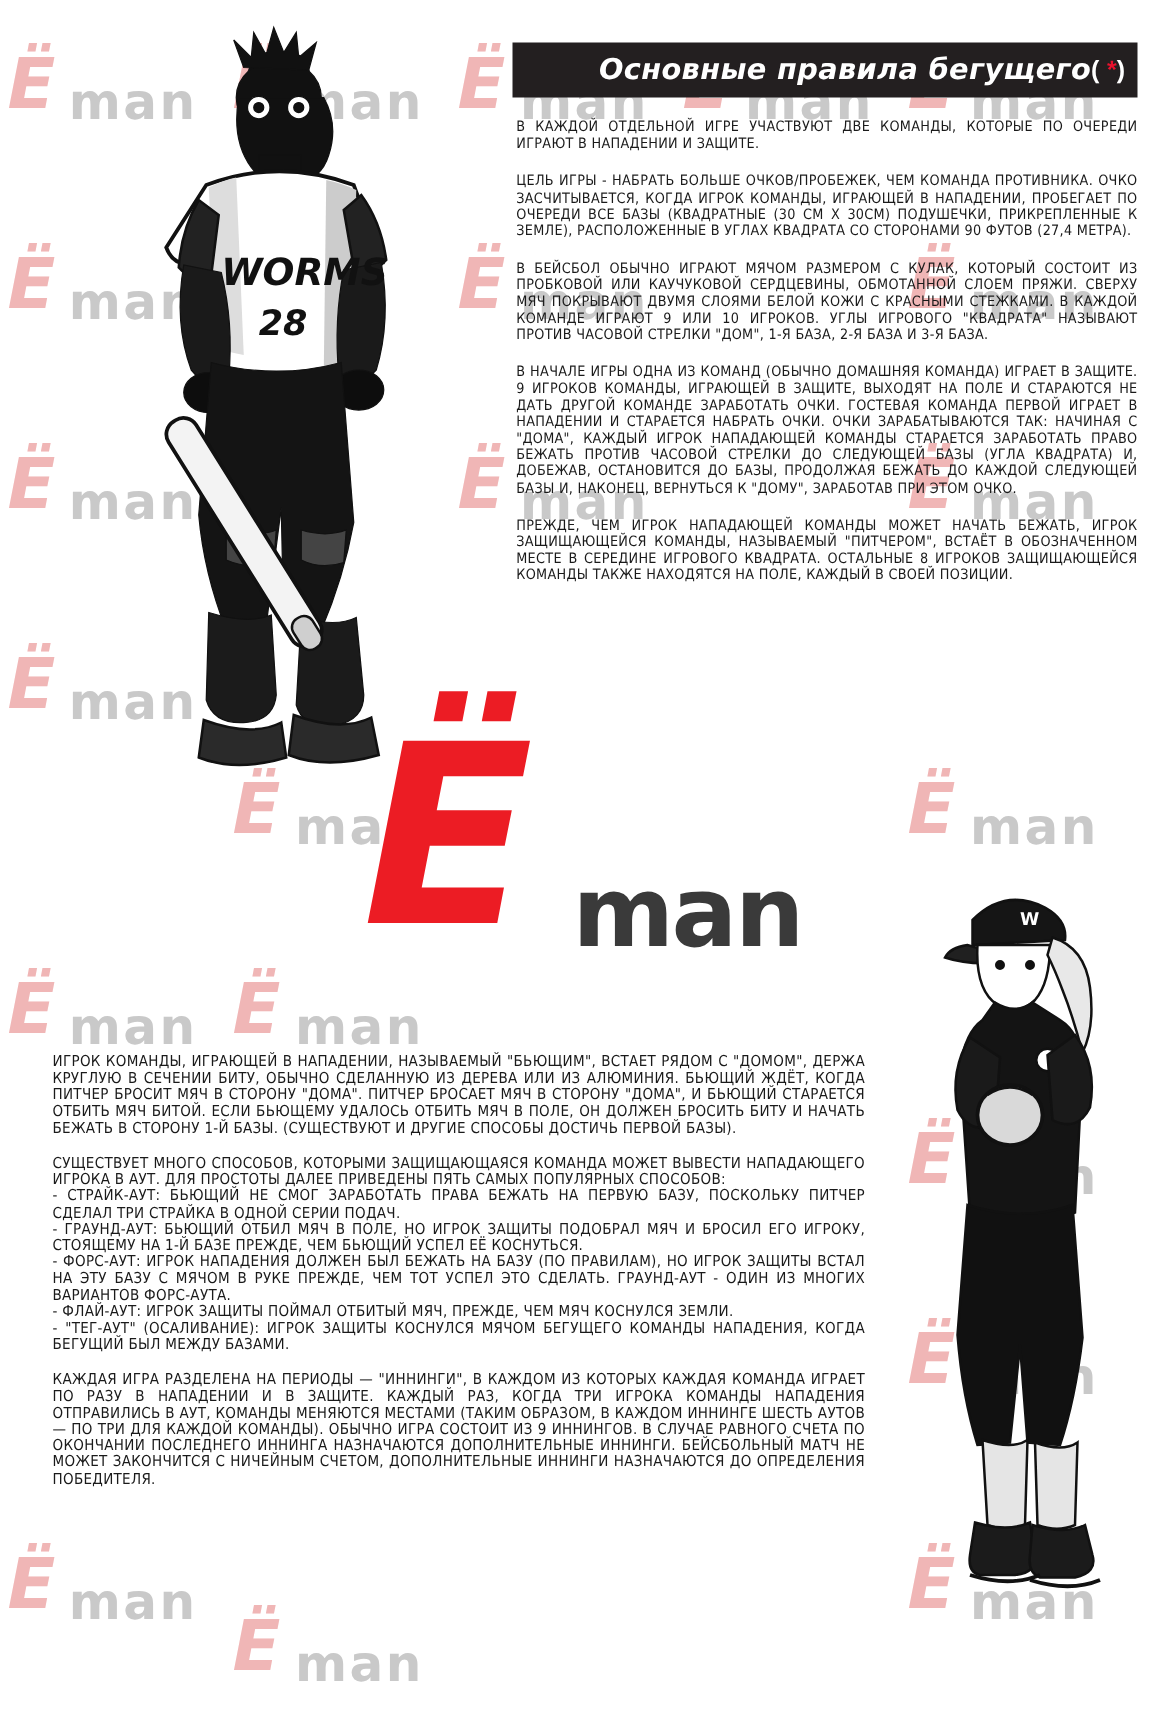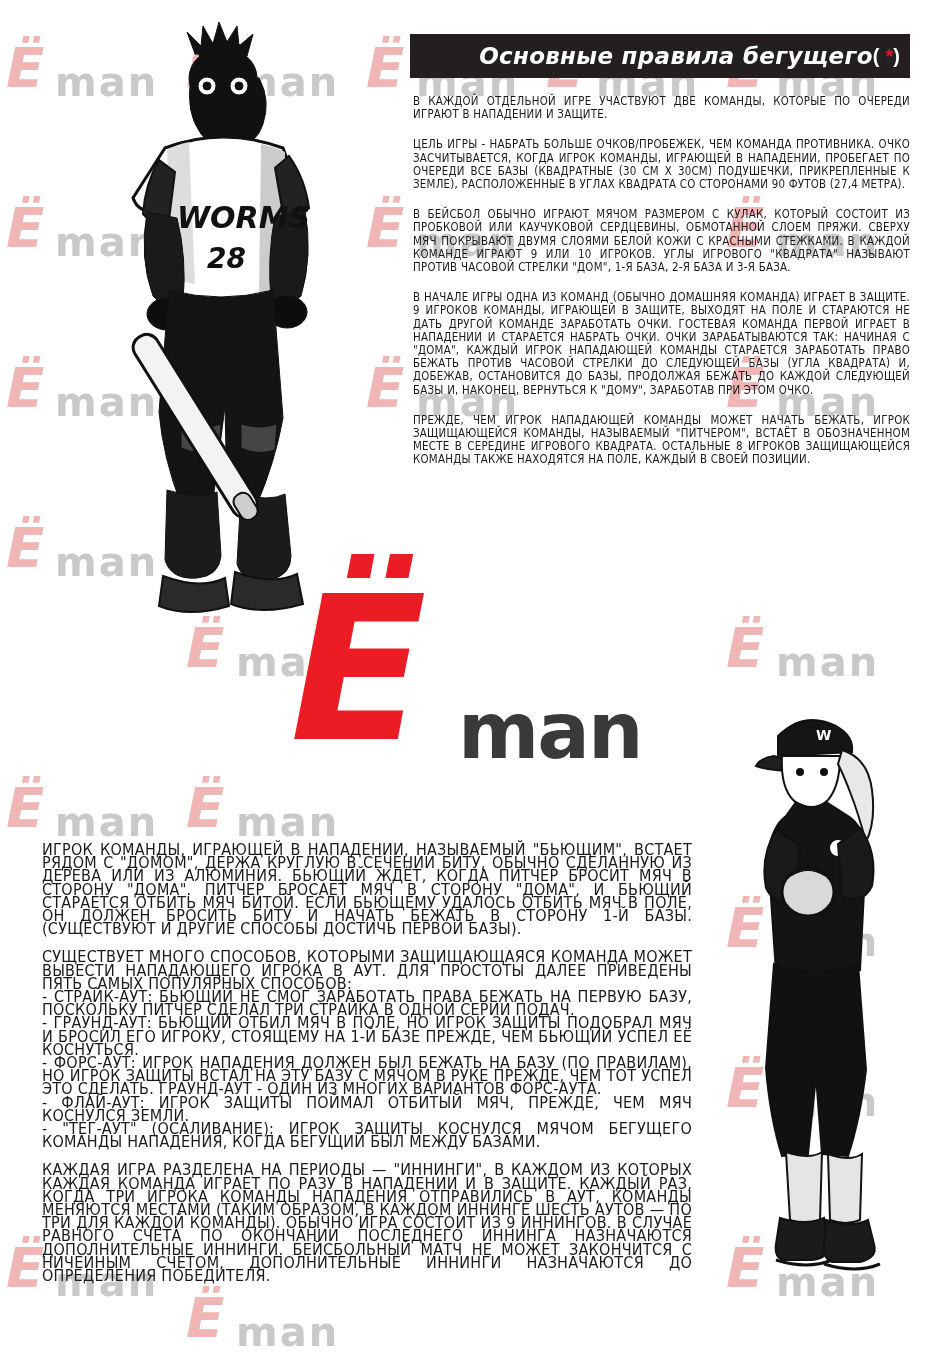--- a/index.html
+++ b/index.html
@@ -96,21 +96,21 @@
 
   
   .bottom-col {
     position: absolute;
     left: 42px;
     top: 843px;
     width: 650px;
   }
   .bottom-col p {
     margin: 0 0 15px 0;
-    font-size: 16px;
+    font-size: 12px;
     line-height: 13.2px;
   }
 
   .footnote {
     position: absolute;
     left: 42px;
     top: 1338px;
     width: 650px;
     text-align: center;
     color: #1a1a1a;

